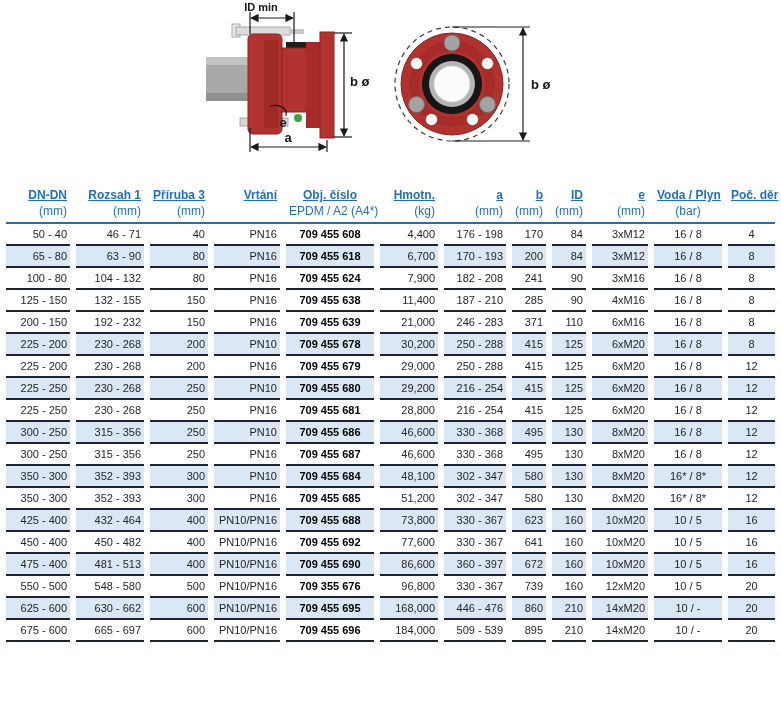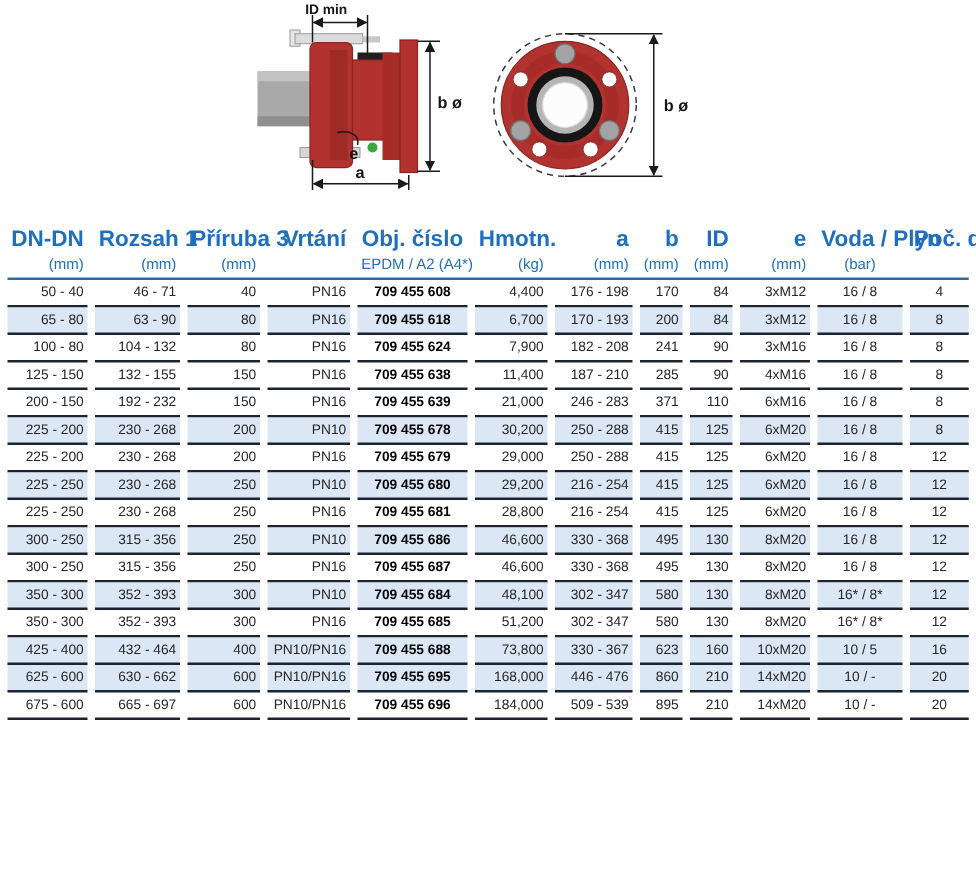--- a/index.html
+++ b/index.html
@@ -9,22 +9,22 @@
   }
   .diagrams{position:relative;width:687px;height:172px;}
   svg text{font-family:"Liberation Sans",sans-serif;font-weight:bold;fill:#161616;}
 
   table.spec{
     border-collapse:separate;border-spacing:6px 0;table-layout:fixed;width:781px;
   }
   th,td{padding:0 3px;white-space:nowrap;}
   th{overflow:visible;}
   th.h{
-    color:var(--header-blue,#1f6fbf);font-size:18px;font-weight:bold;
-    height:30px;vertical-align:bottom;padding-bottom:2px;
+    color:var(--header-blue,#1f6fbf);font-size:12px;font-weight:bold;
+    height:30px;vertical-align:bottom;padding-bottom:2px;text-decoration:underline;
   }
   th.u{
     color:var(--header-blue,#2e74b5);font-size:12px;font-weight:normal;
     height:17px;vertical-align:top;
   }
   tr.sep td{padding:0;height:3px;}
   .sepline{height:2px;background:var(--header-line,#2a6cab);}
   tbody td{
     font-size:11px;height:20px;line-height:20px;overflow:hidden;
     border-bottom:2px solid #1b2430;
@@ -369,20 +369,62 @@
         <td class="al-left">PN10/PN16</td>
         <td class="al-center obj">709 455 688</td>
         <td class="al-right">73,800</td>
         <td class="al-right">330 - 367</td>
         <td class="al-right">623</td>
         <td class="al-right">160</td>
         <td class="al-right">10xM20</td>
         <td class="al-center">10 / 5</td>
         <td class="al-center">16</td>
       </tr>
+      <tr>
+        <td class="al-right">450 - 400</td>
+        <td class="al-right">450 - 482</td>
+        <td class="al-right">400</td>
+        <td class="al-left">PN10/PN16</td>
+        <td class="al-center obj">709 455 692</td>
+        <td class="al-right">77,600</td>
+        <td class="al-right">330 - 367</td>
+        <td class="al-right">641</td>
+        <td class="al-right">160</td>
+        <td class="al-right">10xM20</td>
+        <td class="al-center">10 / 5</td>
+        <td class="al-center">16</td>
+      </tr>
+      <tr class="alt">
+        <td class="al-right">475 - 400</td>
+        <td class="al-right">481 - 513</td>
+        <td class="al-right">400</td>
+        <td class="al-left">PN10/PN16</td>
+        <td class="al-center obj">709 455 690</td>
+        <td class="al-right">86,600</td>
+        <td class="al-right">360 - 397</td>
+        <td class="al-right">672</td>
+        <td class="al-right">160</td>
+        <td class="al-right">10xM20</td>
+        <td class="al-center">10 / 5</td>
+        <td class="al-center">16</td>
+      </tr>
+      <tr>
+        <td class="al-right">550 - 500</td>
+        <td class="al-right">548 - 580</td>
+        <td class="al-right">500</td>
+        <td class="al-left">PN10/PN16</td>
+        <td class="al-center obj">709 355 676</td>
+        <td class="al-right">96,800</td>
+        <td class="al-right">330 - 367</td>
+        <td class="al-right">739</td>
+        <td class="al-right">160</td>
+        <td class="al-right">12xM20</td>
+        <td class="al-center">10 / 5</td>
+        <td class="al-center">20</td>
+      </tr>
       <tr class="alt">
         <td class="al-right">625 - 600</td>
         <td class="al-right">630 - 662</td>
         <td class="al-right">600</td>
         <td class="al-left">PN10/PN16</td>
         <td class="al-center obj">709 455 695</td>
         <td class="al-right">168,000</td>
         <td class="al-right">446 - 476</td>
         <td class="al-right">860</td>
         <td class="al-right">210</td>

